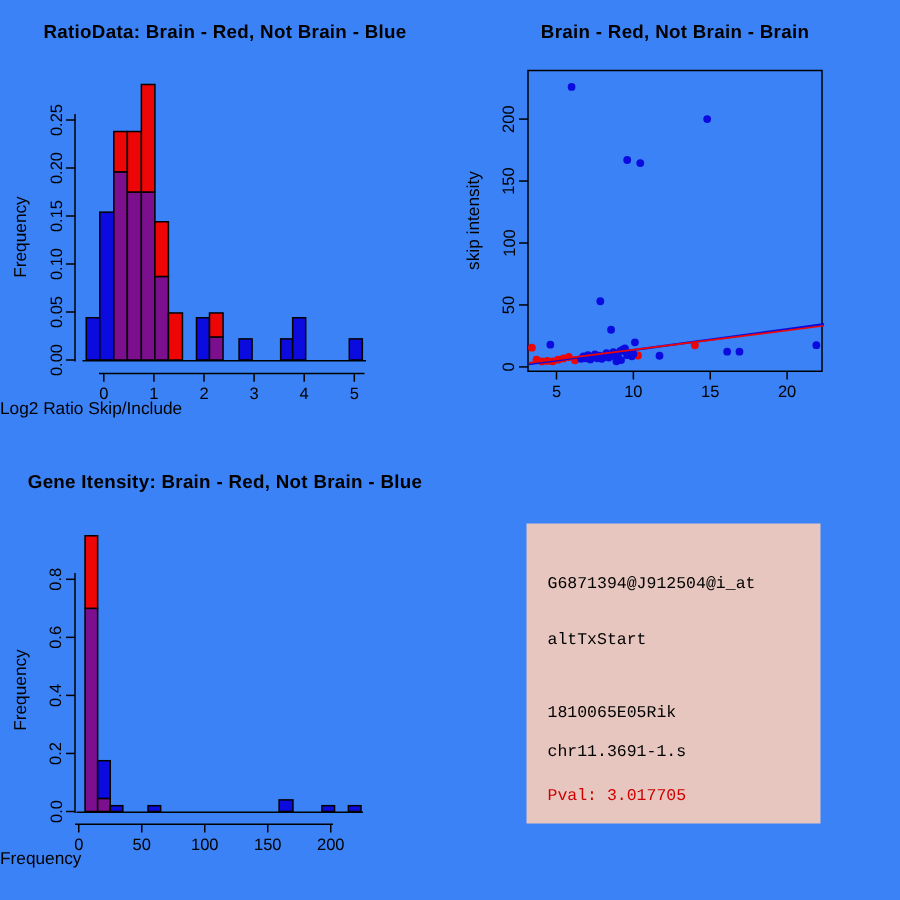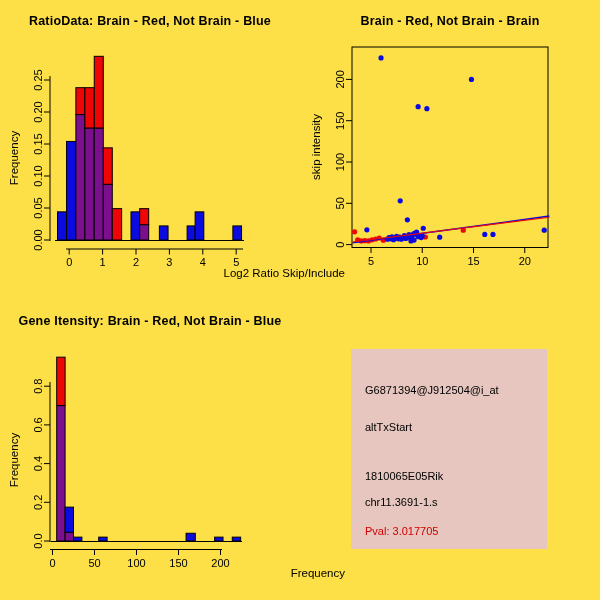--- a/index.html
+++ b/index.html
@@ -2,32 +2,32 @@
 <html><head>
 <meta charset="utf-8">
 <style>
   html,body{margin:0;padding:0;background:#fff;}
   body{width:600px;height:600px;font-family:"Liberation Sans",sans-serif;}
   #canvas{position:relative;width:600px;height:600px;background:#ffffff;overflow:hidden;}
   .panel{position:absolute;width:300px;height:300px;}
   .panel svg{position:absolute;left:0;top:0;overflow:visible;}
   .title{position:absolute;left:0;top:14px;width:300px;text-align:center;
          font-weight:bold;font-size:12.5px;color:#000;letter-spacing:0.2px;}
-  .xlab{position:absolute;left:0;top:267px;width:300px;text-align:right;
-        font-size:11.5px;color:#000;margin-left:45px;}
+  .xlab{position:absolute;left:0;top:267px;width:300px;text-align:left;
+        font-size:11.5px;color:#000;}
   .ylab{position:absolute;width:160px;height:14px;line-height:14px;text-align:center;
         transform:rotate(-90deg);font-size:11.5px;color:#000;}
   svg text{font-family:"Liberation Sans",sans-serif;font-size:11px;fill:#000;}
-  #infobox{position:absolute;left:351px;top:349px;width:196px;height:200px;}
+  #infobox{position:absolute;left:351px;top:349px;width:196px;height:200px;font-family:Liberation Mono, monospace;}
   .info-line{position:absolute;left:14px;font-size:11px;color:#000;white-space:nowrap;}
 </style>
 </head>
 <body>
 
-<div id="canvas" style="background: #fde047;">
+<div id="canvas" style="background: #3b82f6;">
 
   <div class="panel" id="p0" style="left:0;top:0">
     <div class="title">RatioData: Brain - Red, Not Brain - Blue</div>
     <svg width="300" height="300">
         <line x1="55" y1="240.5" x2="244" y2="240.5" stroke="#000000"></line>
         <line x1="50" y1="76" x2="50" y2="241" stroke="#000000"></line>
         <line x1="44" y1="240" x2="50" y2="240" stroke="#000000"></line>
         <text x="38" y="240" text-anchor="middle" transform="rotate(-90 38 240)" dominant-baseline="central">0.00</text>
         <line x1="44" y1="208" x2="50" y2="208" stroke="#000000"></line>
         <text x="38" y="208" text-anchor="middle" transform="rotate(-90 38 208)" dominant-baseline="central">0.05</text>

